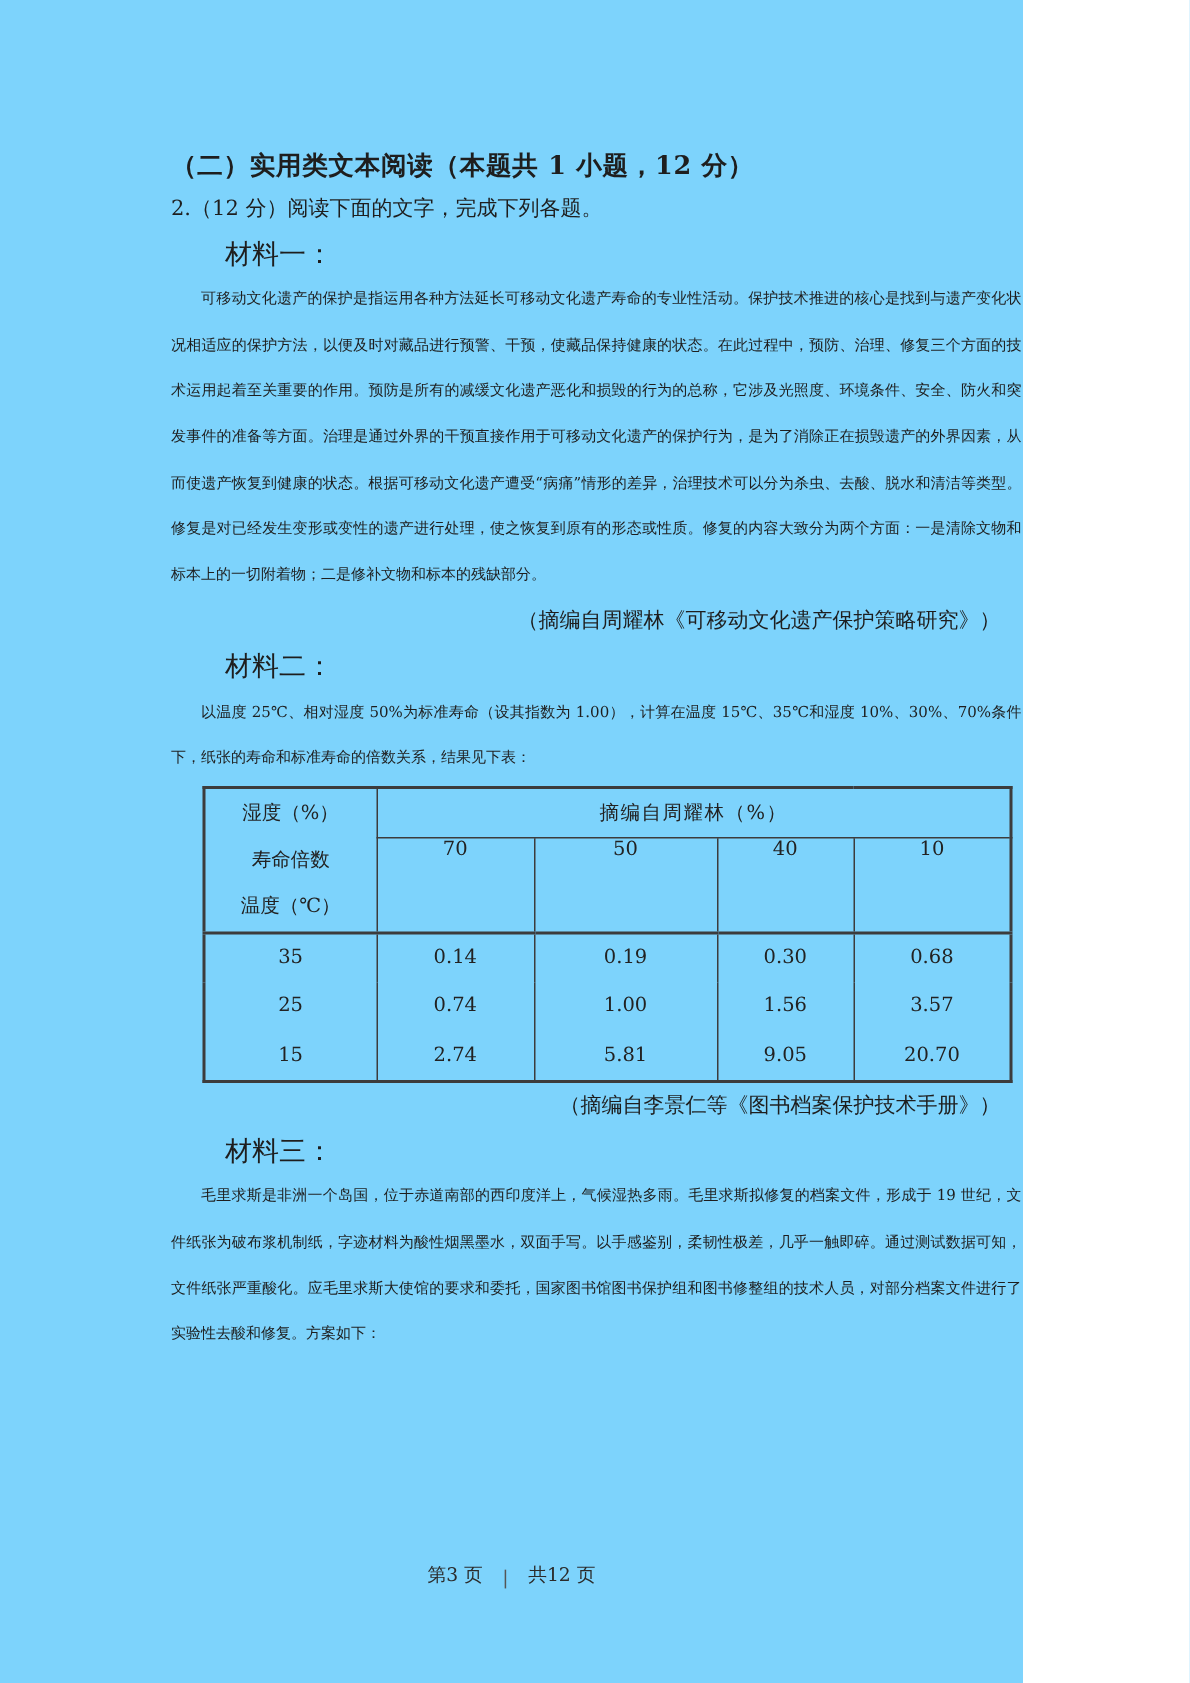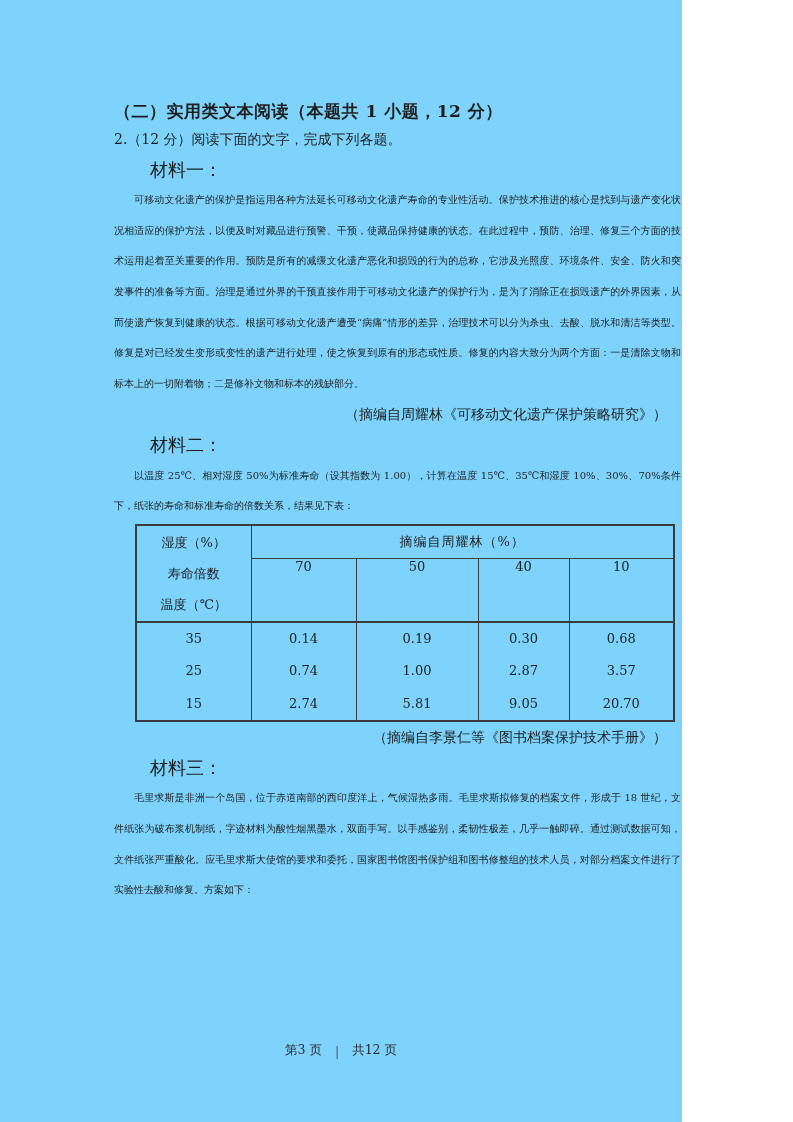--- a/index.html
+++ b/index.html
@@ -142,38 +142,38 @@
           <td>35</td>
           <td>0.14</td>
           <td>0.19</td>
           <td>0.30</td>
           <td>0.68</td>
         </tr>
         <tr class="bodyrow">
           <td>25</td>
           <td>0.74</td>
           <td>1.00</td>
-          <td>2.87</td>
+          <td>1.56</td>
           <td>3.57</td>
         </tr>
         <tr class="bodyrow">
           <td>15</td>
           <td>2.74</td>
           <td>5.81</td>
           <td>9.05</td>
           <td>20.70</td>
         </tr>
       </tbody>
     </table>
 
     <div class="attribution">（摘编自李景仁等《图书档案保护技术手册》）</div>
 
     <div class="material-label">材料三：</div>
 
-    <p class="para">毛里求斯是非洲一个岛国，位于赤道南部的西印度洋上，气候湿热多雨。毛里求斯拟修复的档案文件，形成于 18 世纪，文件纸张为破布浆机制纸，字迹材料为酸性烟黑墨水，双面手写。以手感鉴别，柔韧性极差，几乎一触即碎。通过测试数据可知，文件纸张严重酸化。应毛里求斯大使馆的要求和委托，国家图书馆图书保护组和图书修整组的技术人员，对部分档案文件进行了实验性去酸和修复。方案如下：</p>
+    <p class="para">毛里求斯是非洲一个岛国，位于赤道南部的西印度洋上，气候湿热多雨。毛里求斯拟修复的档案文件，形成于 19 世纪，文件纸张为破布浆机制纸，字迹材料为酸性烟黑墨水，双面手写。以手感鉴别，柔韧性极差，几乎一触即碎。通过测试数据可知，文件纸张严重酸化。应毛里求斯大使馆的要求和委托，国家图书馆图书保护组和图书修整组的技术人员，对部分档案文件进行了实验性去酸和修复。方案如下：</p>
 
   </div>
 
   <div class="footer">
     <span>第3 页</span>
     <span class="sep">|</span>
     <span>共12 页</span>
   </div>
 </div>
 

